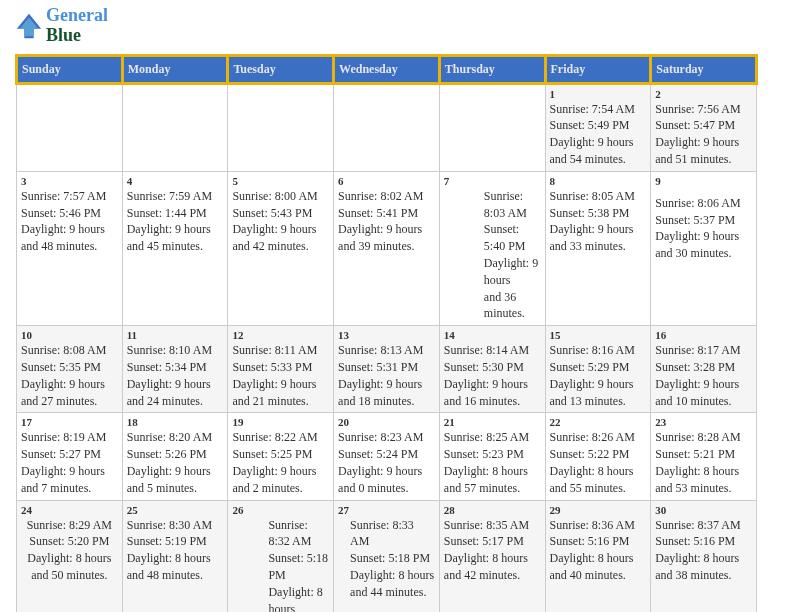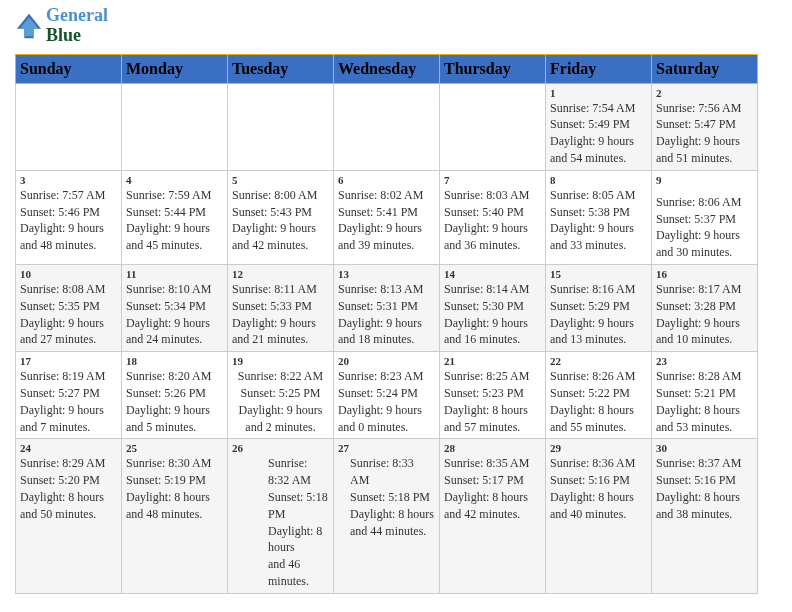--- a/index.html
+++ b/index.html
@@ -51,26 +51,26 @@
       font-size: 14px;
       color: #555;
     }
     table {
       width: 100%;
       border-collapse: collapse;
       table-layout: fixed;
     }
     thead tr th {
       background-color: #3a6fc4;
-      color: #000000;
-      font-size: 16px;
+      color: #e5e5e5;
+      font-size: 12px;
       font-weight: bold;
       padding: 5px 4px;
       text-align: left;
-      border: 1px solid #eab308;
+      border: 3px solid #eab308;
     }
     tbody tr td {
       vertical-align: top;
       border: 1px solid #ccc;
       padding: 3px 4px;
       font-size: 9.5px;
       color: #333;
       height: 78px;
       background: #fff;
     }
@@ -154,41 +154,41 @@
           <td>
             <span class="day-num">3</span>
             <div class="day-info" style="white-space: pre-line;">Sunrise: 7:57 AM
 Sunset: 5:46 PM
 Daylight: 9 hours
 and 48 minutes.</div>
           </td>
           <td>
             <span class="day-num">4</span>
             <div class="day-info" style="white-space: pre-line;">Sunrise: 7:59 AM
-Sunset: 5:44 PM
+Sunset: 1:44 PM
 Daylight: 9 hours
 and 45 minutes.</div>
           </td>
           <td>
             <span class="day-num">5</span>
             <div class="day-info" style="white-space: pre-line;">Sunrise: 8:00 AM
 Sunset: 5:43 PM
 Daylight: 9 hours
 and 42 minutes.</div>
           </td>
           <td>
             <span class="day-num">6</span>
             <div class="day-info" style="white-space: pre-line;">Sunrise: 8:02 AM
 Sunset: 5:41 PM
 Daylight: 9 hours
 and 39 minutes.</div>
           </td>
           <td>
             <span class="day-num">7</span>
-            <div class="day-info" style="white-space: pre-line;">Sunrise: 8:03 AM
+            <div class="day-info" style="white-space: pre-line; margin-left: 40px;">Sunrise: 8:03 AM
 Sunset: 5:40 PM
 Daylight: 9 hours
 and 36 minutes.</div>
           </td>
           <td>
             <span class="day-num">8</span>
             <div class="day-info" style="white-space: pre-line;">Sunrise: 8:05 AM
 Sunset: 5:38 PM
 Daylight: 9 hours
 and 33 minutes.</div>
@@ -262,21 +262,21 @@
           </td>
           <td>
             <span class="day-num">18</span>
             <div class="day-info" style="white-space: pre-line;">Sunrise: 8:20 AM
 Sunset: 5:26 PM
 Daylight: 9 hours
 and 5 minutes.</div>
           </td>
           <td>
             <span class="day-num">19</span>
-            <div class="day-info" style="white-space: pre-line; text-align: center;">Sunrise: 8:22 AM
+            <div class="day-info" style="white-space: pre-line;">Sunrise: 8:22 AM
 Sunset: 5:25 PM
 Daylight: 9 hours
 and 2 minutes.</div>
           </td>
           <td>
             <span class="day-num">20</span>
             <div class="day-info" style="white-space: pre-line;">Sunrise: 8:23 AM
 Sunset: 5:24 PM
 Daylight: 9 hours
 and 0 minutes.</div>
@@ -299,21 +299,21 @@
             <span class="day-num">23</span>
             <div class="day-info" style="white-space: pre-line;">Sunrise: 8:28 AM
 Sunset: 5:21 PM
 Daylight: 8 hours
 and 53 minutes.</div>
           </td>
         </tr>
         <tr>
           <td>
             <span class="day-num">24</span>
-            <div class="day-info" style="white-space: pre-line;">Sunrise: 8:29 AM
+            <div class="day-info" style="white-space: pre-line; text-align: center;">Sunrise: 8:29 AM
 Sunset: 5:20 PM
 Daylight: 8 hours
 and 50 minutes.</div>
           </td>
           <td>
             <span class="day-num">25</span>
             <div class="day-info" style="white-space: pre-line;">Sunrise: 8:30 AM
 Sunset: 5:19 PM
 Daylight: 8 hours
 and 48 minutes.</div>

